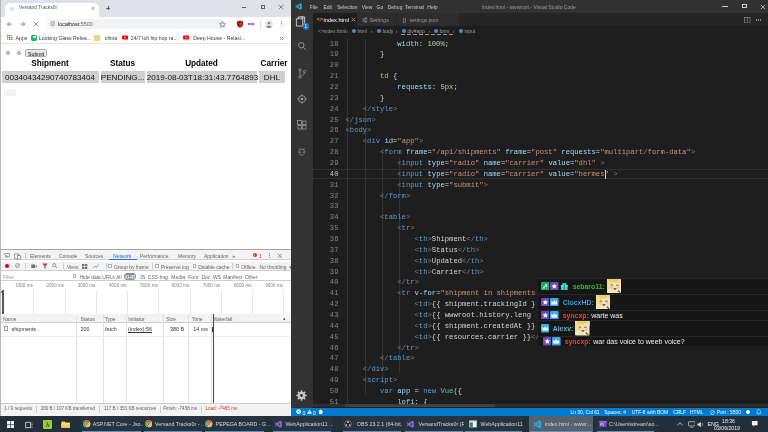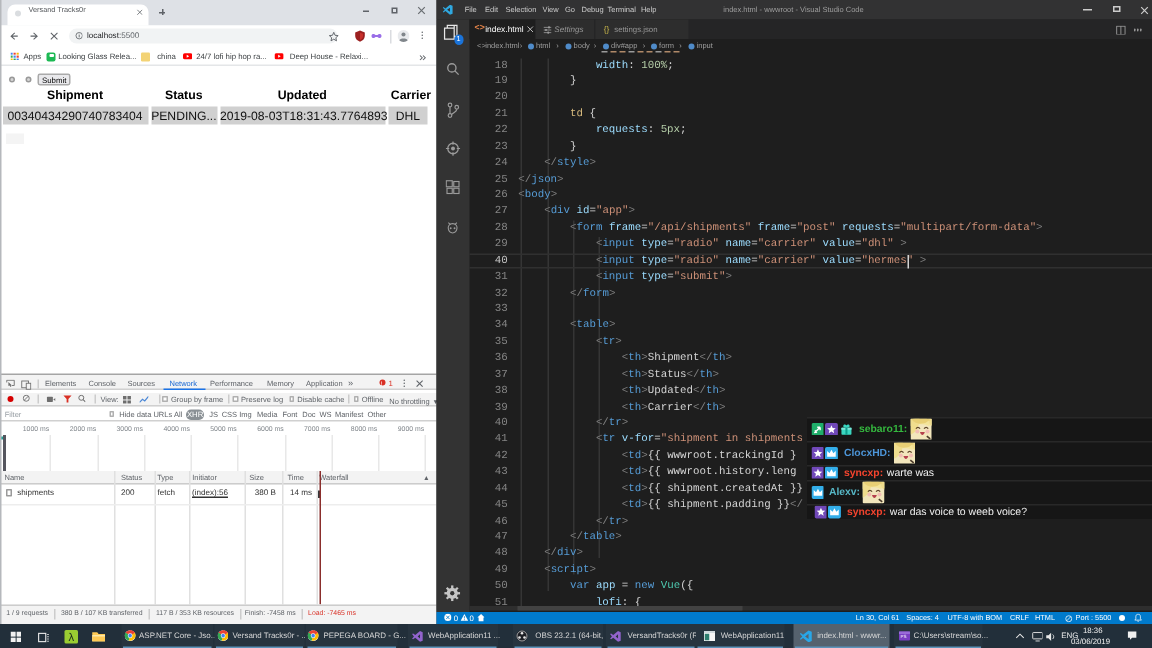--- a/index.html
+++ b/index.html
@@ -409,24 +409,24 @@
         <i class="p">&lt;/</i><i class="t">form</i><i class="p">&gt;</i>
 
         <i class="p">&lt;</i><i class="t">table</i><i class="p">&gt;</i>
             <i class="p">&lt;</i><i class="t">tr</i><i class="p">&gt;</i>
                 <i class="p">&lt;</i><i class="t">th</i><i class="p">&gt;</i><i class="w">Shipment</i><i class="p">&lt;/</i><i class="t">th</i><i class="p">&gt;</i>
                 <i class="p">&lt;</i><i class="t">th</i><i class="p">&gt;</i><i class="w">Status</i><i class="p">&lt;/</i><i class="t">th</i><i class="p">&gt;</i>
                 <i class="p">&lt;</i><i class="t">th</i><i class="p">&gt;</i><i class="w">Updated</i><i class="p">&lt;/</i><i class="t">th</i><i class="p">&gt;</i>
                 <i class="p">&lt;</i><i class="t">th</i><i class="p">&gt;</i><i class="w">Carrier</i><i class="p">&lt;/</i><i class="t">th</i><i class="p">&gt;</i>
             <i class="p">&lt;/</i><i class="t">tr</i><i class="p">&gt;</i>
             <i class="p">&lt;</i><i class="t">tr</i> <i class="a">v-for</i><i class="w">=</i><i class="s">"shipment in shipments</i>
-                <i class="p">&lt;</i><i class="t">td</i><i class="p">&gt;</i><i class="w">{{ wwwroot.trackingId }</i>
+                <i class="p">&lt;</i><i class="t">td</i><i class="p">&gt;</i><i class="w">{{ shipment.trackingId }</i>
                 <i class="p">&lt;</i><i class="t">td</i><i class="p">&gt;</i><i class="w">{{ wwwroot.history.leng</i>
                 <i class="p">&lt;</i><i class="t">td</i><i class="p">&gt;</i><i class="w">{{ shipment.createdAt }}</i>
-                <i class="p">&lt;</i><i class="t">td</i><i class="p">&gt;</i><i class="w">{{ shipment.padding }}</i><i class="p">&lt;/</i>
+                <i class="p">&lt;</i><i class="t">td</i><i class="p">&gt;</i><i class="w">{{ resources.carrier }}</i><i class="p">&lt;/</i>
             <i class="p">&lt;/</i><i class="t">tr</i><i class="p">&gt;</i>
         <i class="p">&lt;/</i><i class="t">table</i><i class="p">&gt;</i>
     <i class="p">&lt;/</i><i class="t">div</i><i class="p">&gt;</i>
     <i class="p">&lt;</i><i class="t">script</i><i class="p">&gt;</i>
         <i class="t">var</i><i class="w"> </i><i class="a">app</i><i class="w"> = </i><i class="t">new</i><i class="w"> </i><i class="g">Vue</i><i class="w">({</i>
             <i class="a">lofi</i><i class="w">: {</i>
 </div>
 <div class="abs nw" style="left:400.5px;top:34px;width:4.2px;height:1.3px;background:#9a9a9a;"></div>
 <div class="abs nw" style="left:406.5px;top:34px;width:4.2px;height:1.3px;background:#b08968;"></div>
 <div class="abs nw" style="left:412.5px;top:34px;width:4.2px;height:1.3px;background:#b08968;"></div>

